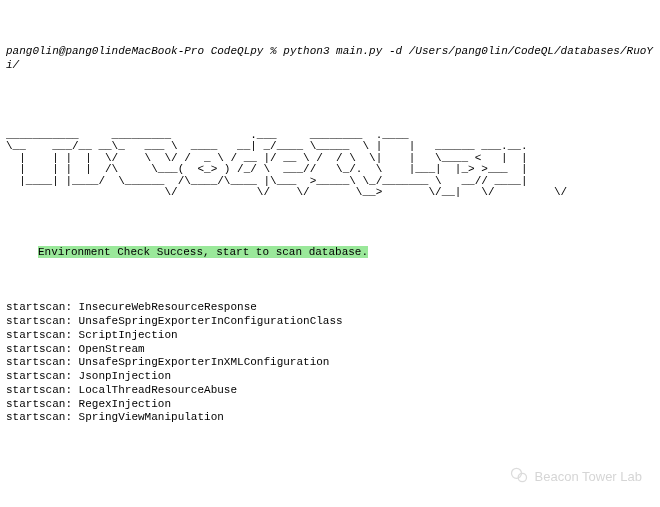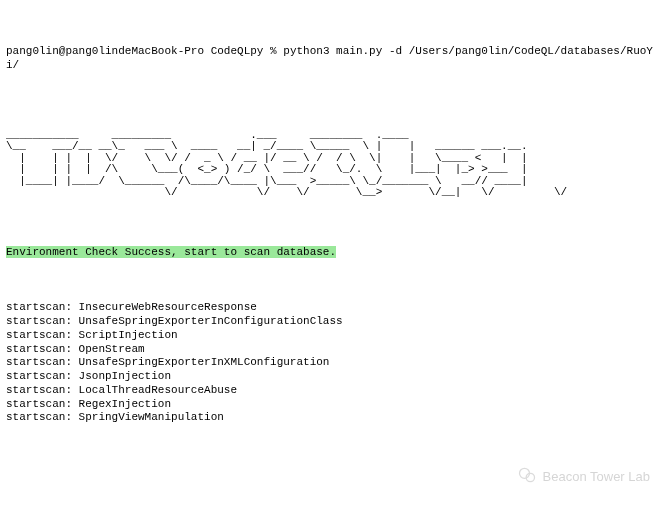--- a/index.html
+++ b/index.html
@@ -15,39 +15,41 @@
     overflow: hidden;
     position: relative;
   }
   .terminal {
     padding: 4px 6px;
     white-space: pre;
   }
   .prompt-line {
     white-space: pre-wrap;
     word-break: break-all;
+    font-style: italic;
   }
   .highlight-green {
     background: #9ae89a;
     color: #000;
     display: inline;
+    margin-left: 32px;
   }
   .ascii-art {
     white-space: pre;
     font-size: 11px;
     line-height: 1.05;
     margin: 2px 0 6px 0;
   }
   .scan-line {
     white-space: pre;
     font-family: Liberation Mono, monospace;
   }
   .watermark {
     position: absolute;
-    right: 10px;
+    right: 18px;
     bottom: 18px;
     display: flex;
     align-items: center;
     gap: 6px;
     opacity: 0.35;
     color: #888;
     font-family: -apple-system, Helvetica, Arial, sans-serif;
     font-size: 13px;
     pointer-events: none;
   }

